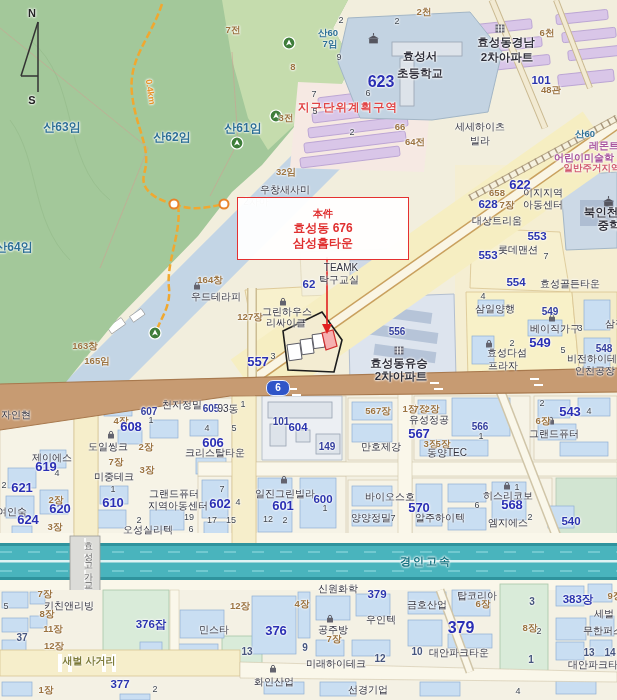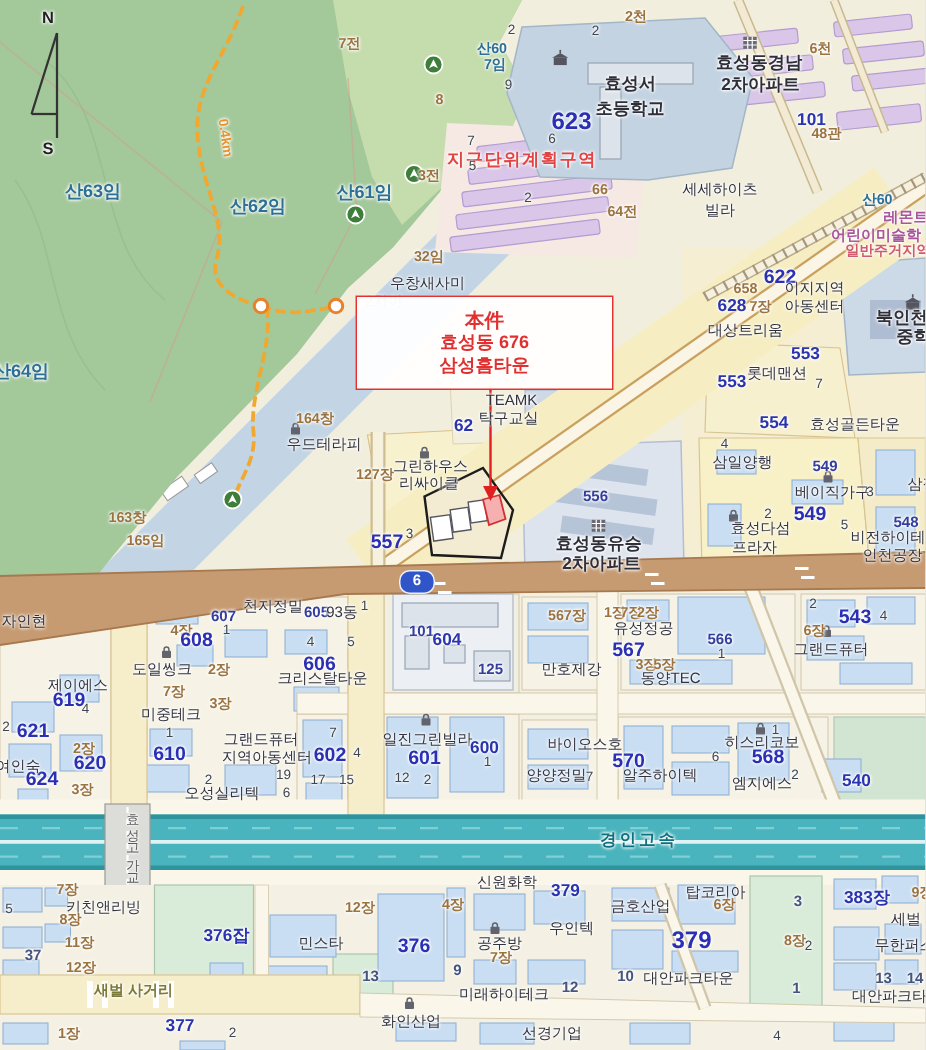--- a/index.html
+++ b/index.html
@@ -26,21 +26,21 @@
   .pur{font-size:10px;font-weight:bold;color:#a8559e;}
   .zon{font-size:9.5px;font-weight:bold;color:#d05a6e;}
   .hw{font-size:11px;font-weight:bold;color:#0e6f7e;letter-spacing:2px;}
   .rd{font-size:10px;font-weight:bold;color:#7c7a38;}
   .vt{font-size:9px;color:#5a5a5a;writing-mode:vertical-rl;letter-spacing:1px;}
   .tr{font-size:9px;font-weight:bold;color:#e8932a;transform:translate(-50%,-50%) rotate(82deg);}
   #anno{position:absolute;left:237px;top:197px;width:170px;height:61px;z-index:3;
         border:1.5px solid #e53030;background:rgba(255,255,255,.94);
         display:flex;flex-direction:column;justify-content:center;align-items:center;}
   #anno span{color:#e03030;font-weight:bold;font-size:12px;line-height:14.5px;white-space:nowrap;}
-  #anno .tag{font-size:13px;}
+  #anno .tag{font-size:10px;}
   #shield{position:absolute;left:266px;top:380px;width:22px;height:14px;z-index:2;
           background:#2f55c8;border-radius:7px;border:1px solid #e8eefc;
           color:#fff;font-size:10px;font-weight:bold;text-align:center;line-height:14px;}
 </style>
 </head>
 <body>
 
 <div id="map">
   <svg id="bg" width="617" height="700" viewBox="0 0 617 700">
     <defs>
@@ -432,21 +432,21 @@
       <span class="lb nm" style="left: 12px; top: 512px;">여인숙</span>
       <span class="lb b3" style="left: 211px; top: 409px;">605</span>
       <span class="lb nm" style="left: 228px; top: 409px;">93동</span>
       <span class="lb num" style="left: 243px; top: 404px;">1</span>
       <span class="lb b1" style="left: 213px; top: 442px;">606</span>
       <span class="lb num" style="left: 207px; top: 428px;">4</span>
       <span class="lb num" style="left: 234px; top: 428px;">5</span>
       <span class="lb nm" style="left: 215px; top: 453px;">크리스탈타운</span>
       <span class="lb b3" style="left: 281px; top: 422px;">101</span>
       <span class="lb b2" style="left: 298px; top: 428px;">604</span>
-      <span class="lb b3" style="left: 327px; top: 447px;">125</span>
+      <span class="lb b3" style="left: 327px; top: 447px;">149</span>
       <span class="lb jb" style="left: 378px; top: 411px;">567장</span>
       <span class="lb nm" style="left: 381px; top: 447px;">만호제강</span>
       <span class="lb b1" style="left: 419px; top: 433px;">567</span>
       <span class="lb nm" style="left: 429px; top: 420px;">유성정공</span>
       <span class="lb jb" style="left: 410px; top: 409px;">1장</span>
       <span class="lb jb" style="left: 421px; top: 409px;">7장</span>
       <span class="lb jb" style="left: 432px; top: 409px;">2장</span>
       <span class="lb jb" style="left: 431px; top: 444px;">3장</span>
       <span class="lb jb" style="left: 443px; top: 444px;">5장</span>
       <span class="lb b3" style="left: 480px; top: 427px;">566</span>

